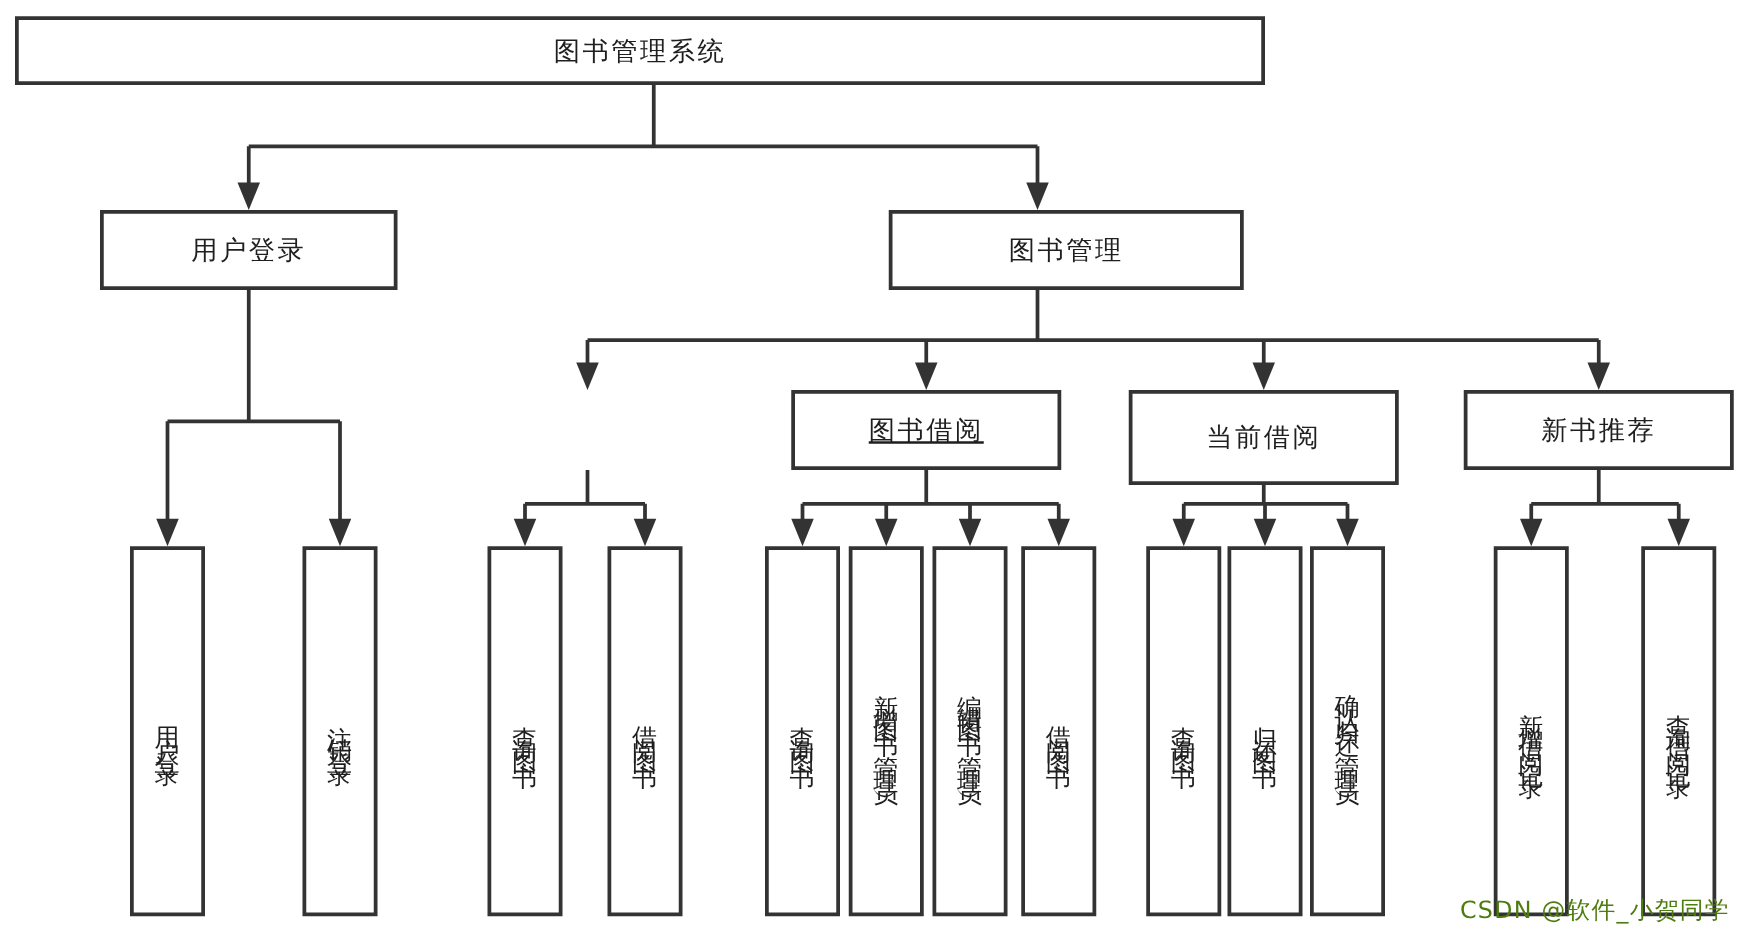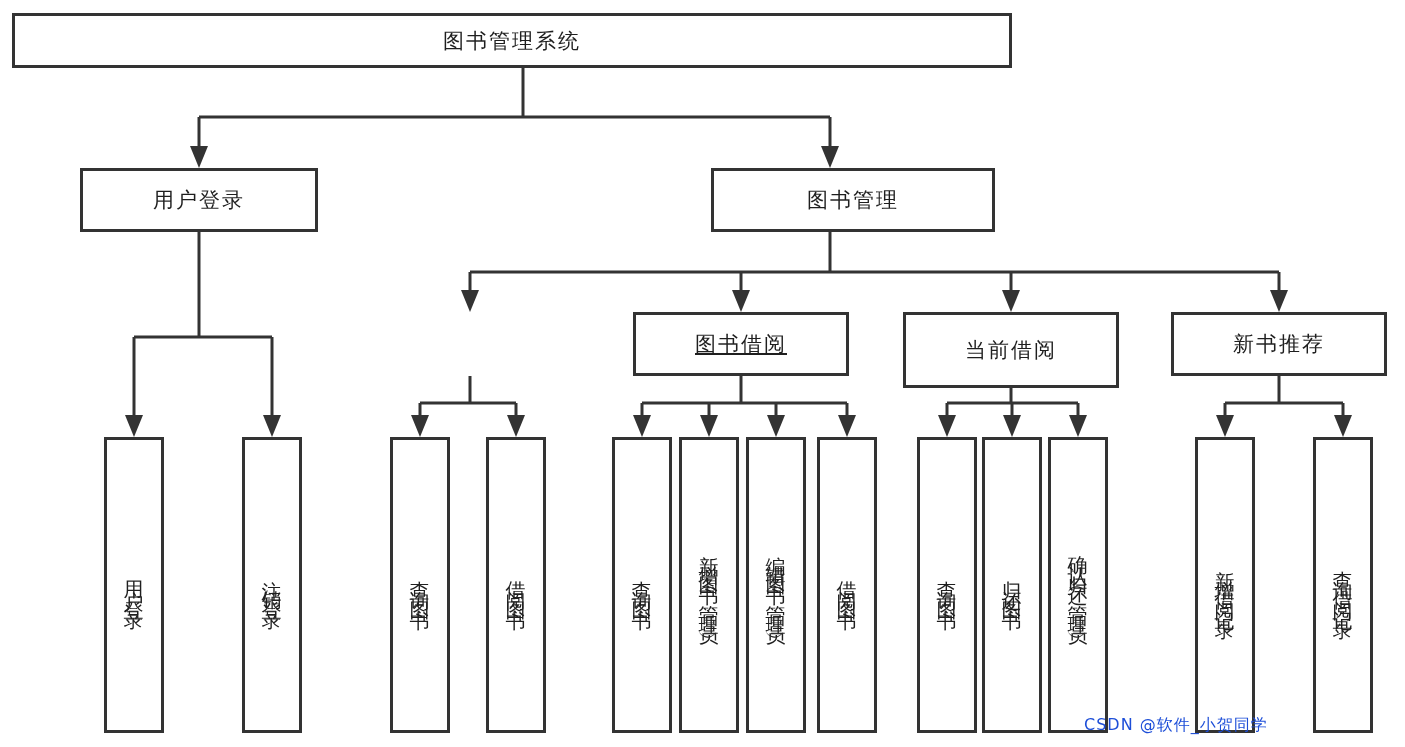--- a/index.html
+++ b/index.html
@@ -40,25 +40,25 @@
   .leaf {
     writing-mode: vertical-rl;
     text-orientation: mixed;
     font-size: 20px;
     letter-spacing: 10px;
     line-height: 1;
     text-align: center;
   }
   .watermark {
     position: absolute;
-    left: 1084px;
+    left: 1168px;
     top: 715px;
-    font-size: 16px;
+    font-size: 19px;
     letter-spacing: 1px;
-    color: #1d4ed8;
+    color: #4d7c0f;
     white-space: nowrap;
     z-index: 3;
   }
 </style>
 </head>
 <body>
 
 <div class="canvas">
 
   <svg class="connectors" viewBox="0 0 1405 747" xmlns="http://www.w3.org/2000/svg">

